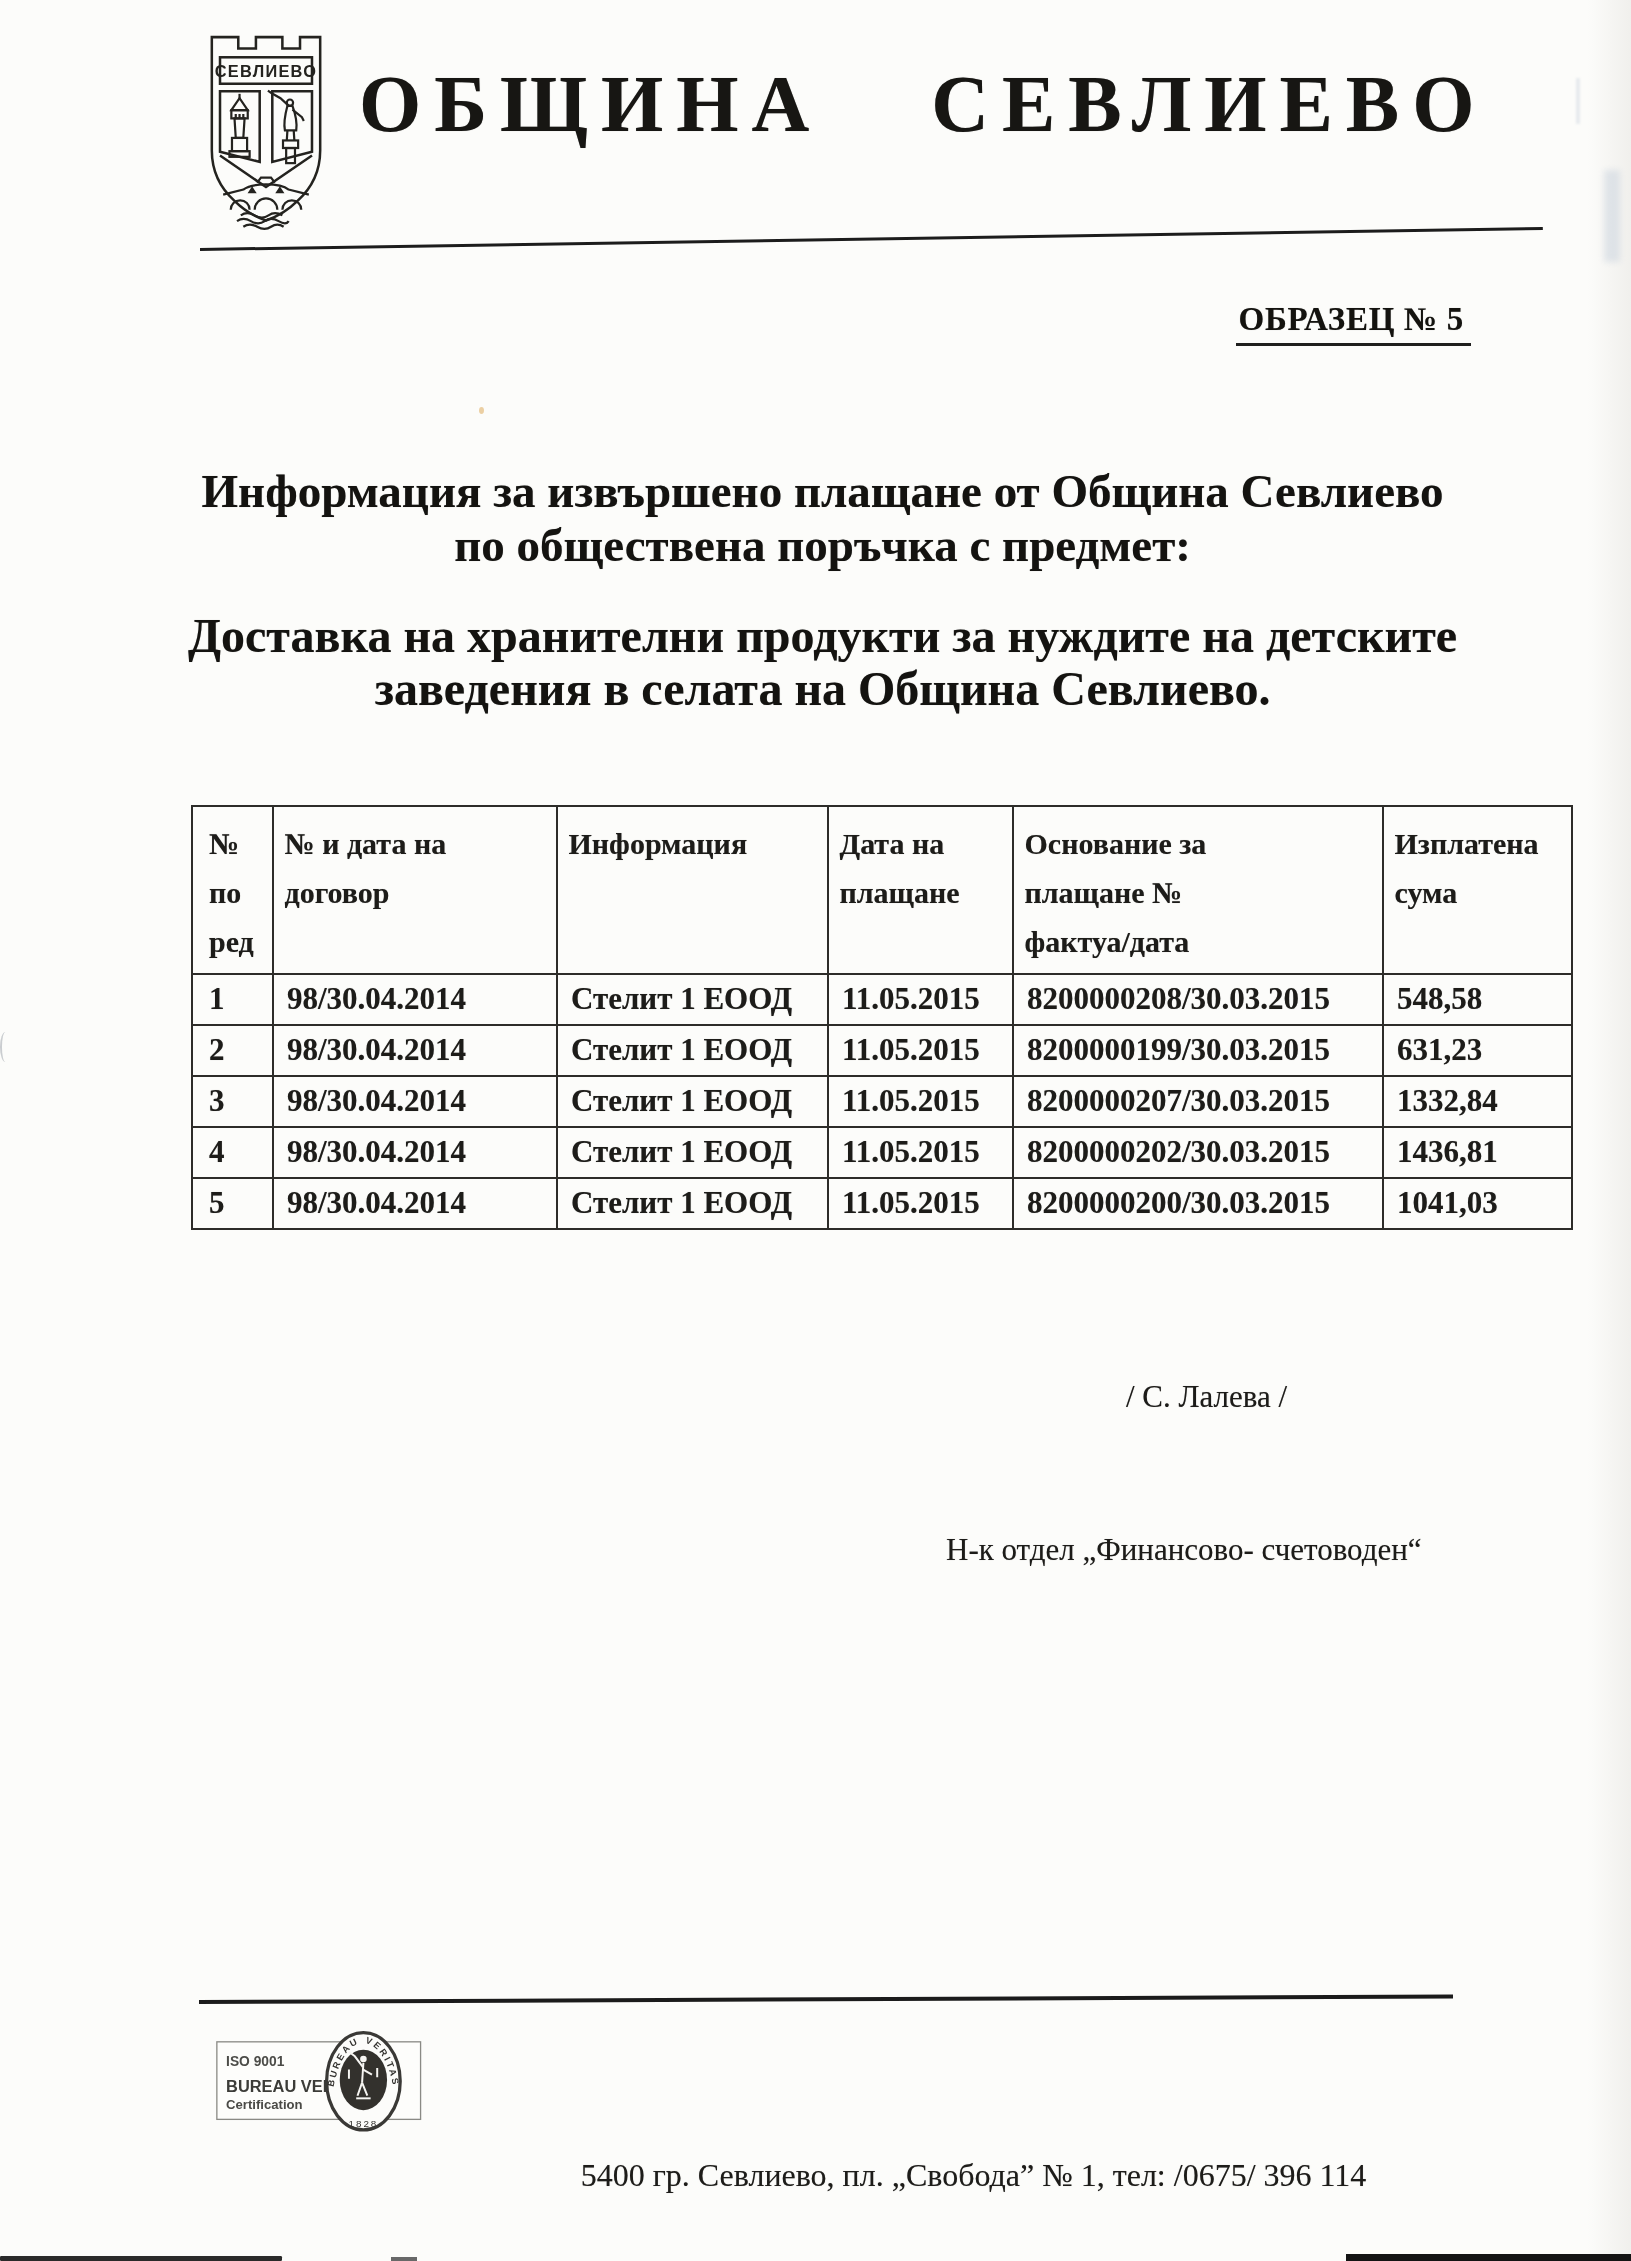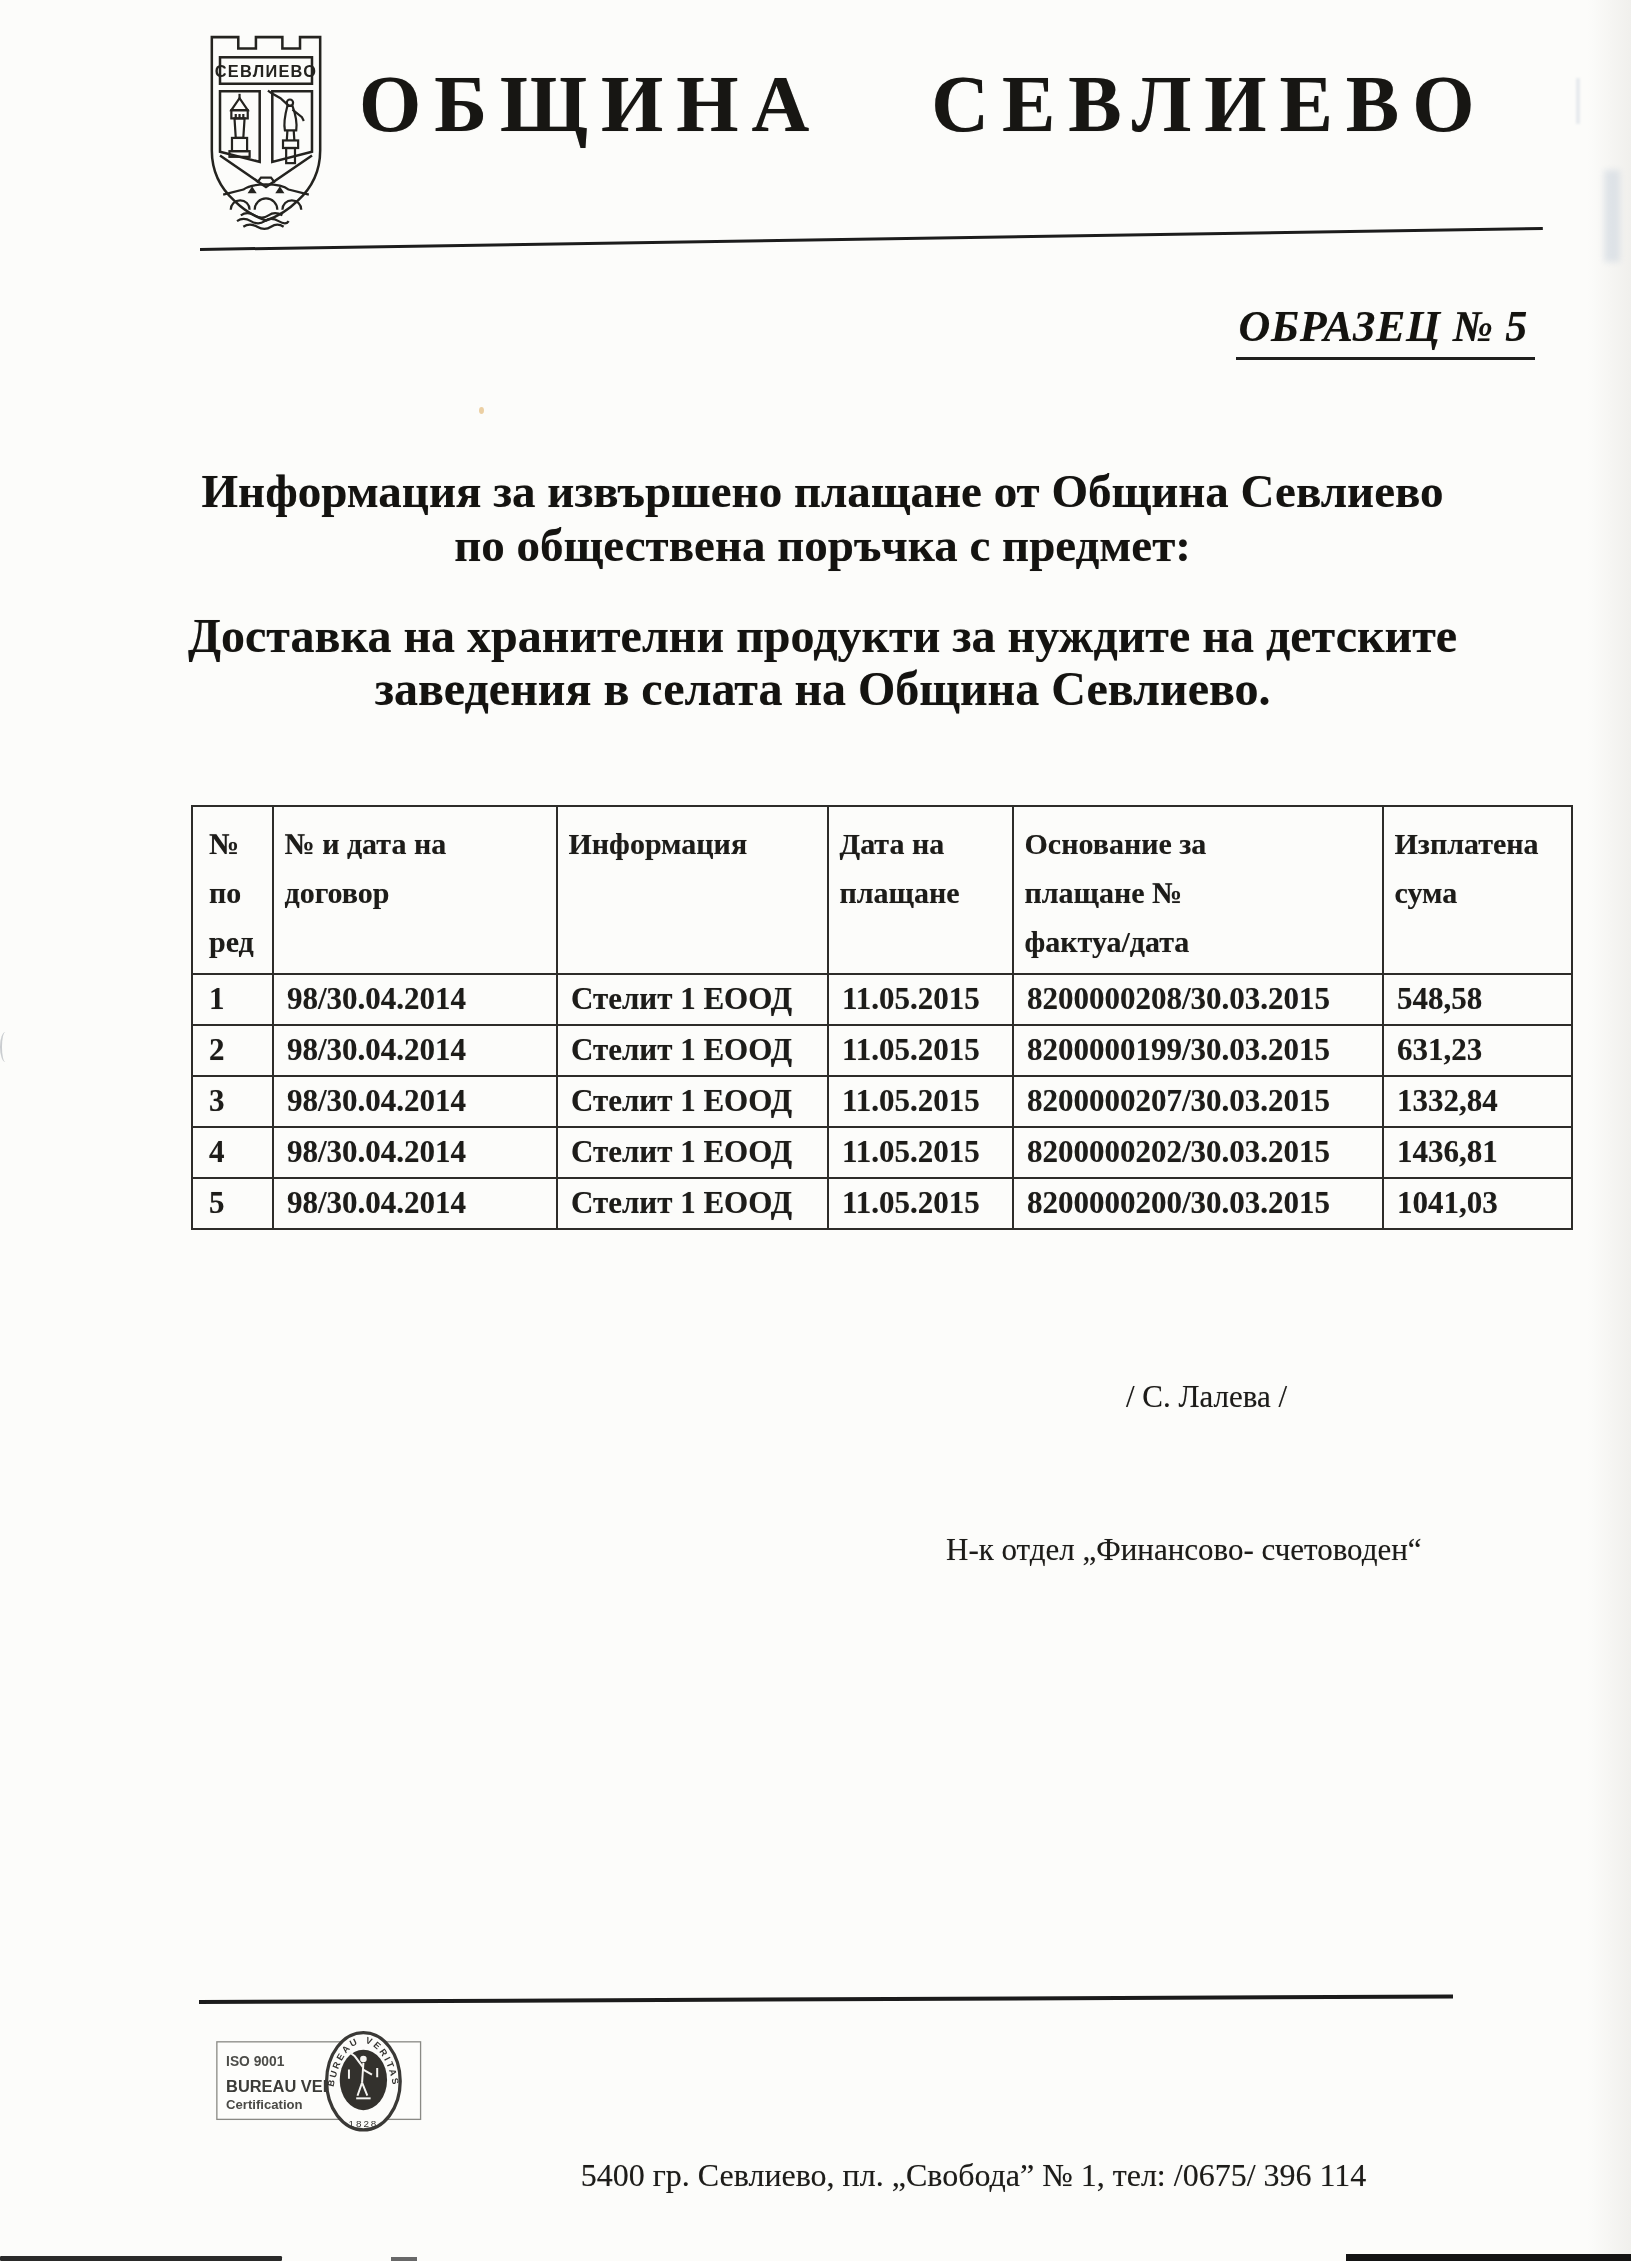--- a/index.html
+++ b/index.html
@@ -21,21 +21,21 @@
     font-size:80px; font-weight:bold; color:#171613;
     letter-spacing:13px; word-spacing:76px; white-space:nowrap;text-align:right;
   }
   .head-rule{
     position:absolute; left:200px; top:248px; width:1343px; height:3.3px;
     background:#1c1c1c; transform:rotate(-0.9deg); transform-origin:left center;
   }
 
   .form-label{
     position:absolute; left:1236px; top:301px;
-    font-size:44px; font-weight:bold; font-style:italic; letter-spacing:0.7px;
+    font-size:33px; font-weight:bold; letter-spacing:0.7px;
     color:#14130f; padding:0 6.6px 5.3px 2.6px; border-bottom:3.3px solid #1f1f1e;
     white-space:nowrap;
   }
 
   .center-block{ position:absolute; left:6.6px; width:1632px; text-align:center; color:#141310; }
   .intro{ top:464px; font-size:47px; font-weight:bold; line-height:54px; }
   .subject{ top:609px; font-size:48px; font-weight:bold; line-height:53px; }
 
   
   .pay-table{

